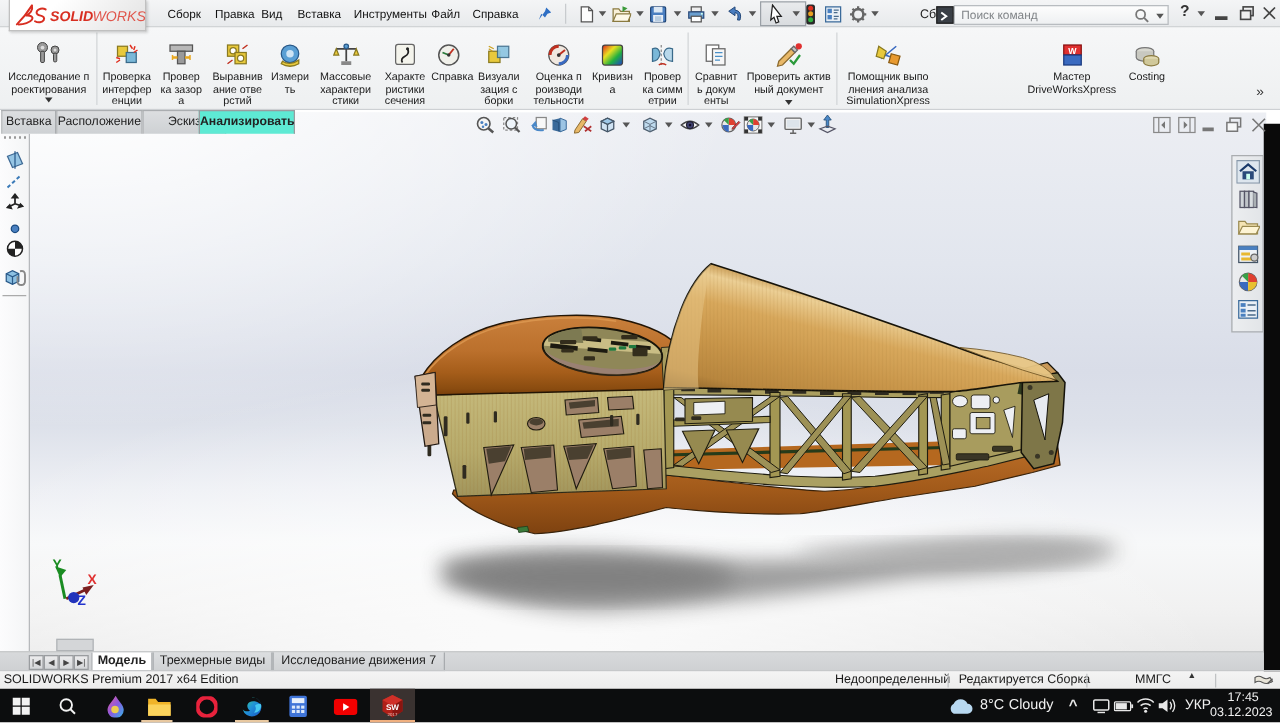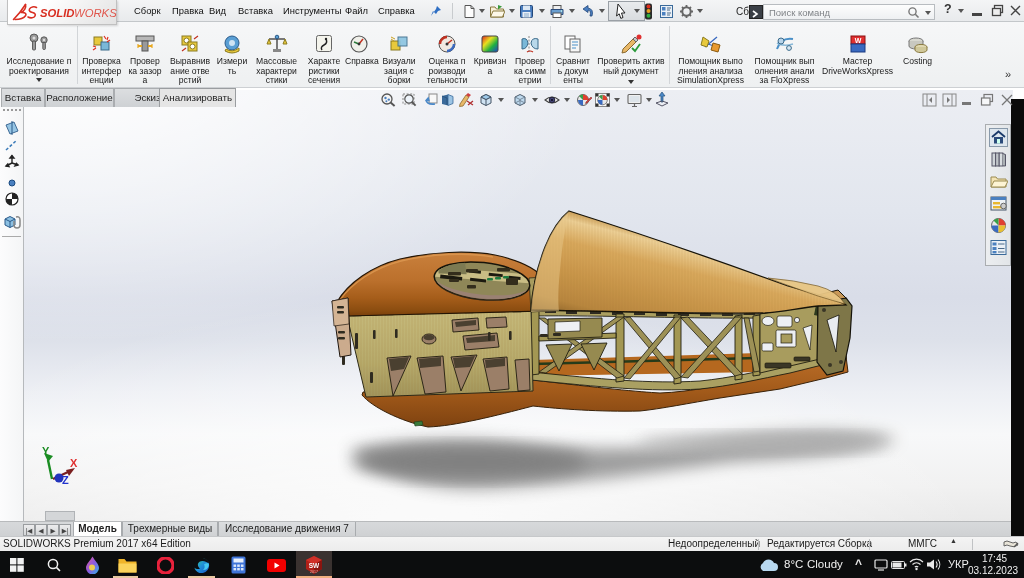--- a/index.html
+++ b/index.html
@@ -13,21 +13,21 @@
 
 #ribbon{left:0;top:22px;width:1024px;height:66px;background:linear-gradient(180deg,#f6f7f8,#eef0f1);border-bottom:1px solid #cdd0d3}
 .rb{position:absolute;top:0;height:66px;text-align:center}
 .ri{position:absolute;left:0;right:0;top:11px;height:22px;display:flex;align-items:center;justify-content:center}
 .rl{position:absolute;left:0;right:0;top:35px;font-size:8.6px;line-height:9.6px;color:#1a1a1a}
 .rsep{position:absolute;top:4px;width:1px;height:58px;background:#d2d5d8}
 .rdd{position:absolute;left:50%;margin-left:-3px;width:0;height:0;border-left:3px solid transparent;border-right:3px solid transparent;border-top:4px solid #333}
 
 #tabrow{left:0;top:88px;width:1024px;height:19px;background:transparent;z-index:4}
 .ctab{position:absolute;top:0;height:19px;font-size:9.8px;color:#222;text-align:center;line-height:18px;background:linear-gradient(180deg,#dcdee0,#ced1d4);border:1px solid #aaadb0;border-bottom:none}
-.ctab.active{background:#e5e5e5;font-weight:normal;border-color:#9a9da0}
+.ctab.active{background:#5eead4;font-weight:bold;border-color:#9a9da0}
 
 #viewport{left:0;top:90px;width:1013px;height:431px;background:
  radial-gradient(ellipse 950px 500px at 6% -6%,rgba(255,255,255,1),rgba(255,255,255,0) 56%),
  radial-gradient(ellipse 900px 430px at 42% 110%,rgba(255,255,255,.95),rgba(255,255,255,0) 62%),
  linear-gradient(180deg,#eceef3 0%,#e2e6ee 28%,#d9dde8 48%,#dde1ea 58%,#edeff4 70%,#f7f8f9 80%,#f1f1f1 92%,#e9e9e9 100%)}
 #lefttree{left:0;top:107px;width:24px;height:414px;background:linear-gradient(90deg,#fcfcfd,#f4f5f6);border-right:1px solid #b6b9bc}
 #blackstrip{left:1011px;top:99px;width:13px;height:447px;background:#0a0a0a}
 
 #bottabs{left:0;top:521px;width:1011px;height:15px;background:linear-gradient(180deg,#d7d9db,#cfd1d3);border-top:1px solid #b8babc}
 .btab{position:absolute;top:0;height:15px;font-size:10px;color:#222;text-align:center;line-height:14px;background:linear-gradient(180deg,#dcdee0,#d0d2d4);border:1px solid #a8abae;border-top:none}
@@ -313,31 +313,20 @@
 <div class="rsep" style="left:669px"></div>
 <div class="rb" style="left:672px;width:77px">
       <div class="ri">
         <svg width="24" height="22" viewBox="0 0 24 22">
           <path d="M6,14 L18,4 M6,10 L18,14" stroke="#3a6ac0" stroke-width="1.3"></path>
           <path d="M4,4 L10,8 L8,14 L2,12 Z" fill="#e8c93c" stroke="#8a7a20"></path>
           <path d="M14,10 L21,12 L19,19 L12,17 Z" fill="#e89a30" stroke="#8a5a10"></path>
         </svg>
       </div>
       <div class="rl">Помощник выпо<br>лнения анализа<br>SimulationXpress</div>
-    </div>
-<div class="rb" style="left:751px;width:67px">
-      <div class="ri">
-        <svg width="24" height="22" viewBox="0 0 24 22">
-          <path d="M4,16 Q8,4 20,6" stroke="#4a90c8" stroke-width="2" fill="none"></path>
-          <path d="M4,10 Q10,14 20,11" stroke="#88b8d8" stroke-width="1.6" fill="none"></path>
-          <circle cx="8" cy="8" r="3" fill="#b8d4ea" stroke="#3a6a8a"></circle>
-          <circle cx="16" cy="15" r="2.4" fill="#d8e8f4" stroke="#3a6a8a"></circle>
-        </svg>
-      </div>
-      <div class="rl">Помощник вып<br>олнения анали<br>за FloXpress</div>
     </div>
 <div class="rb" style="left:820px;width:75px">
       <div class="ri">
         <svg width="20" height="22" viewBox="0 0 20 22">
           <rect x="3" y="3" width="14" height="8" fill="#e03030" stroke="#8a1010"></rect>
           <rect x="3" y="11" width="14" height="8" fill="#3a6ac0" stroke="#1a3a80"></rect>
           <text x="10" y="10" font-size="7" fill="#fff" text-anchor="middle" font-weight="bold" font-family="Liberation Sans">W</text>
         </svg>
       </div>
       <div class="rl">Мастер<br>DriveWorksXpress</div>

